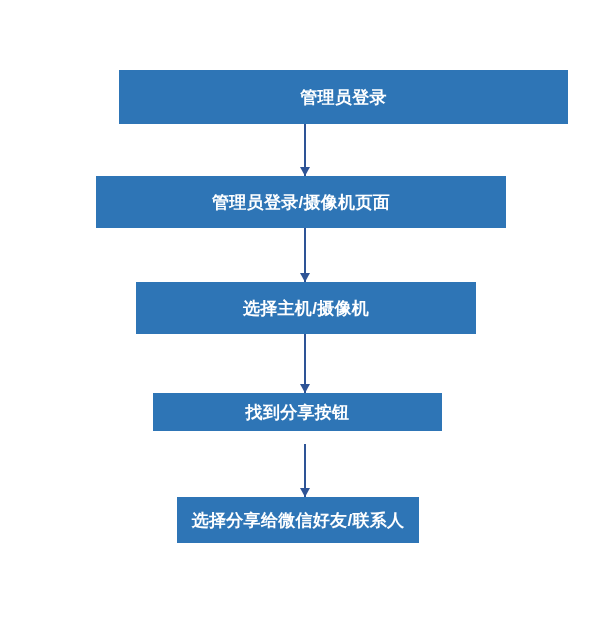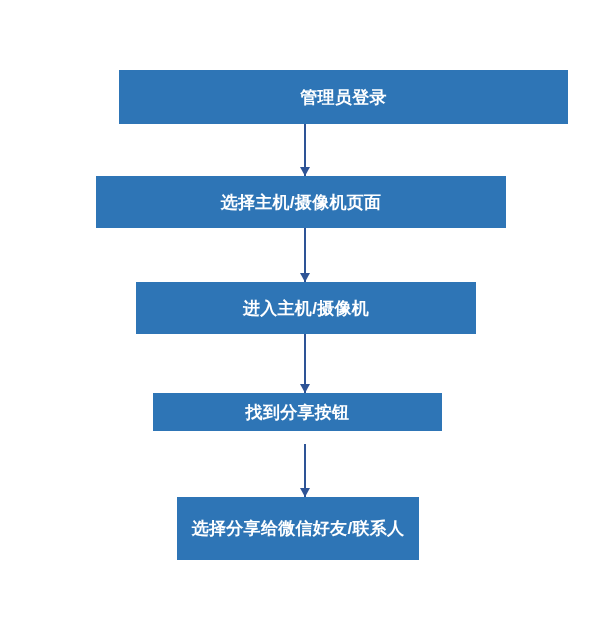--- a/index.html
+++ b/index.html
@@ -60,43 +60,43 @@
   <div class="node" id="node-1" style="left: 78px; top: 70px; width: 449px; height: 54px; background: rgb(46, 117, 182); color: rgb(255, 255, 255); margin-left: 41px;">
     <span>管理员登录</span>
   </div>
 
   <div class="connector" id="conn-1" style="left: 304px; top: 124px; width: 2px; height: 52px;">
     <div class="stem" style="background: rgb(46, 84, 150);"></div>
     <div class="head" style="border-top: 9px solid rgb(46, 84, 150);"></div>
   </div>
 
   <div class="node" id="node-2" style="left: 96px; top: 176px; width: 410px; height: 52px; background: rgb(46, 117, 182); color: rgb(255, 255, 255);">
-    <span>选择主机/摄像机页面</span>
+    <span>管理员登录/摄像机页面</span>
   </div>
 
   <div class="connector" id="conn-2" style="left: 304px; top: 228px; width: 2px; height: 54px;">
     <div class="stem" style="background: rgb(46, 84, 150);"></div>
     <div class="head" style="border-top: 9px solid rgb(46, 84, 150);"></div>
   </div>
 
   <div class="node" id="node-3" style="left: 136px; top: 282px; width: 340px; height: 52px; background: rgb(46, 117, 182); color: rgb(255, 255, 255);">
-    <span>进入主机/摄像机</span>
+    <span>选择主机/摄像机</span>
   </div>
 
   <div class="connector" id="conn-3" style="left: 304px; top: 334px; width: 2px; height: 59px;">
     <div class="stem" style="background: rgb(46, 84, 150);"></div>
     <div class="head" style="border-top: 9px solid rgb(46, 84, 150);"></div>
   </div>
 
   <div class="node" id="node-4" style="left: 153px; top: 393px; width: 289px; height: 38px; background: rgb(46, 117, 182); color: rgb(255, 255, 255);">
     <span>找到分享按钮</span>
   </div>
 
   <div class="connector" id="conn-4" style="left: 304px; top: 444px; width: 2px; height: 53px;">
     <div class="stem" style="background: rgb(46, 84, 150);"></div>
     <div class="head" style="border-top: 9px solid rgb(46, 84, 150);"></div>
   </div>
 
-  <div class="node" id="node-5" style="left: 177px; top: 497px; width: 242px; height: 63px; background: rgb(46, 117, 182); color: rgb(255, 255, 255); justify-content: center;">
+  <div class="node" id="node-5" style="left: 177px; top: 497px; width: 242px; height: 46px; background: rgb(46, 117, 182); color: rgb(255, 255, 255); justify-content: center;">
     <span>选择分享给微信好友/联系人</span>
   </div>
 
 </div>
 
 </body></html>

